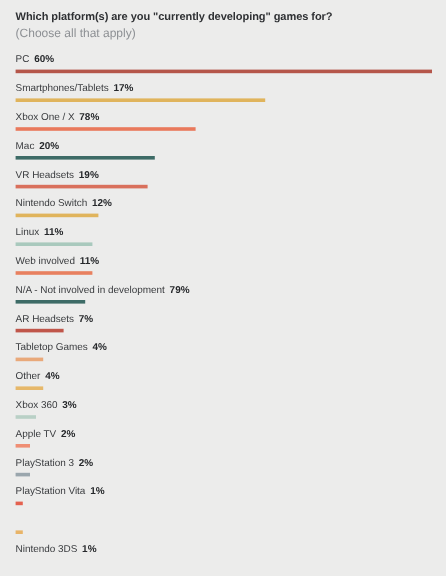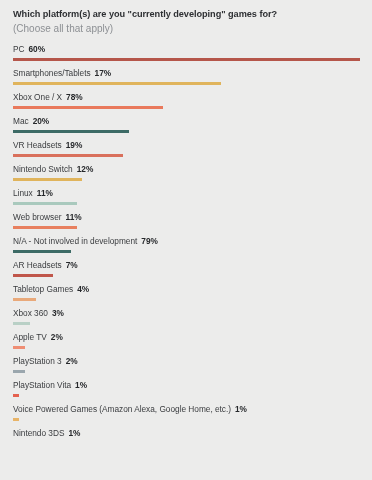--- a/index.html
+++ b/index.html
@@ -121,41 +121,47 @@
           <div class="bar-fill" style="width: 69.4px; background: rgb(224, 180, 92);"></div>
         </div>
       </div>
       <div class="bar-row">
         <div class="bar-label"><span>Linux</span><span class="pct">11%</span></div>
         <div class="bar-track">
           <div class="bar-fill" style="width: 63.6167px; background: rgb(169, 201, 189);"></div>
         </div>
       </div>
       <div class="bar-row">
-        <div class="bar-label"><span>Web browser</span><span class="pct">11%</span></div>
+        <div class="bar-label"><span>Web involved</span><span class="pct">11%</span></div>
         <div class="bar-track">
           <div class="bar-fill" style="width: 63.6167px; background: rgb(232, 128, 95);"></div>
         </div>
       </div>
       <div class="bar-row">
         <div class="bar-label"><span>N/A - Not involved in development</span><span class="pct">79%</span></div>
         <div class="bar-track">
           <div class="bar-fill" style="width: 57.8333px; background: rgb(61, 107, 102);"></div>
         </div>
       </div>
       <div class="bar-row">
         <div class="bar-label"><span>AR Headsets</span><span class="pct">7%</span></div>
         <div class="bar-track">
           <div class="bar-fill" style="width: 40.4833px; background: rgb(192, 86, 74);"></div>
         </div>
       </div>
       <div class="bar-row">
         <div class="bar-label"><span>Tabletop Games</span><span class="pct">4%</span></div>
         <div class="bar-track">
           <div class="bar-fill" style="width: 23.1333px; background: rgb(233, 169, 122);"></div>
+        </div>
+      </div>
+      <div class="bar-row">
+        <div class="bar-label"><span>Other</span><span class="pct">4%</span></div>
+        <div class="bar-track">
+          <div class="bar-fill" style="width: 23.1333px; background: rgb(230, 184, 106);"></div>
         </div>
       </div>
       <div class="bar-row">
         <div class="bar-label"><span>Xbox 360</span><span class="pct">3%</span></div>
         <div class="bar-track">
           <div class="bar-fill" style="width: 17.35px; background: rgb(185, 208, 198);"></div>
         </div>
       </div>
       <div class="bar-row">
         <div class="bar-label"><span>Apple TV</span><span class="pct">2%</span></div>
@@ -169,21 +175,20 @@
           <div class="bar-fill" style="width: 11.5667px; background: rgb(154, 166, 173);"></div>
         </div>
       </div>
       <div class="bar-row">
         <div class="bar-label"><span>PlayStation Vita</span><span class="pct">1%</span></div>
         <div class="bar-track">
           <div class="bar-fill" style="width: 5.78333px; background: rgb(228, 97, 79);"></div>
         </div>
       </div>
       <div class="bar-row">
-        <div class="bar-label"><span>Voice Powered Games (Amazon Alexa, Google Home, etc.)</span><span class="pct">1%</span></div>
         <div class="bar-track">
           <div class="bar-fill" style="width: 5.78333px; background: rgb(232, 180, 104);"></div>
         </div>
       </div>
       <div class="bar-row">
         <div class="bar-label"><span>Nintendo 3DS</span><span class="pct">1%</span></div>
       </div>
     </div>
 </div>
 

